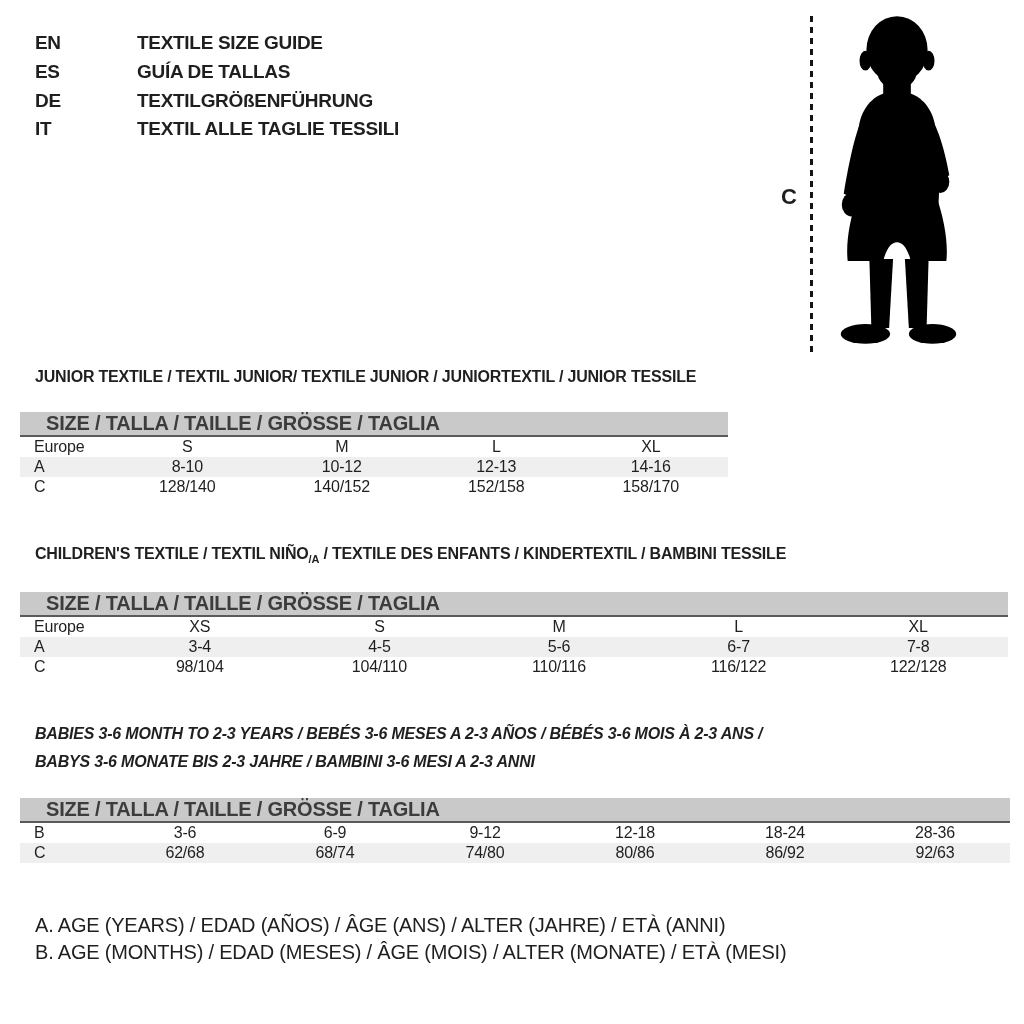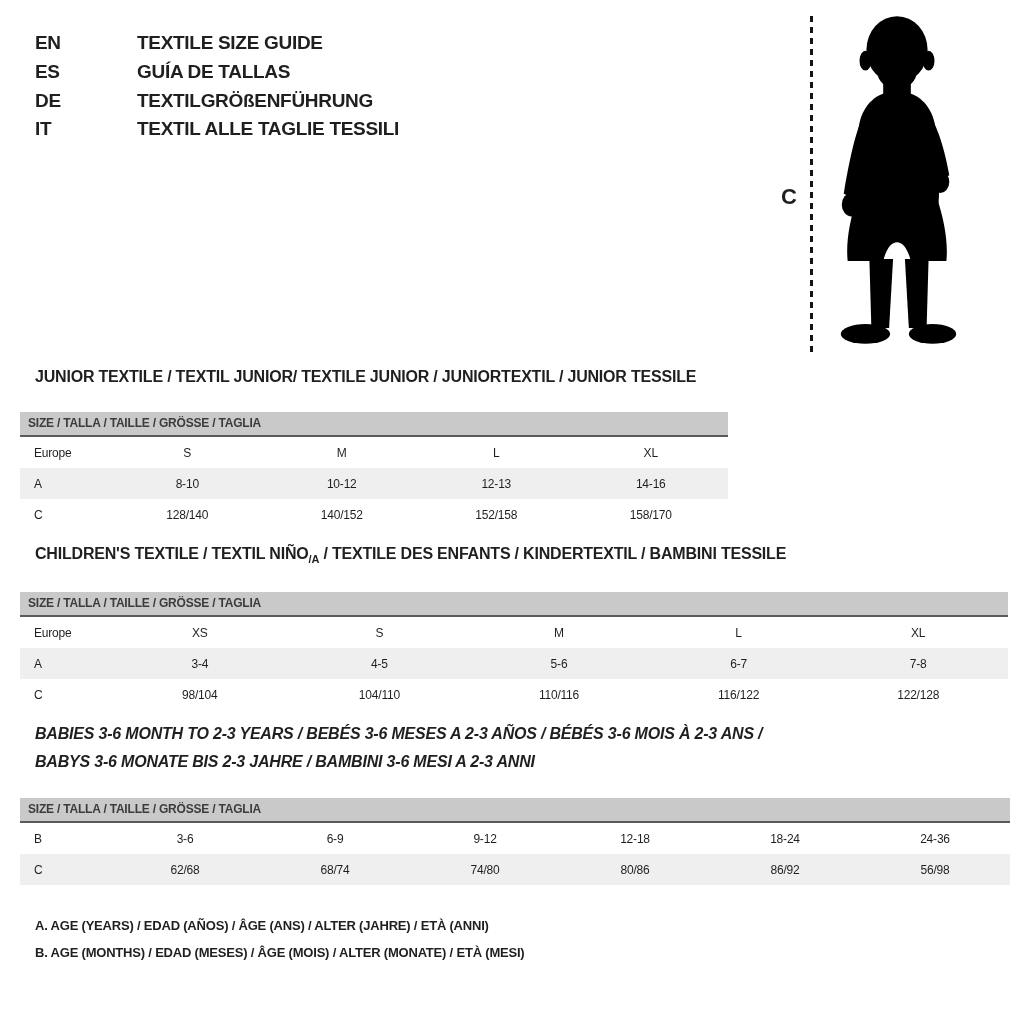--- a/index.html
+++ b/index.html
@@ -32,31 +32,31 @@
   .sec-title.t3 { top:720px; line-height:28px;font-style:italic; }
   .sub-a { font-size:11px; vertical-align:-4px; font-weight:700; }
 
   
   .tbl-wrap { position:absolute; }
   .tbl-wrap.w1 { left:20px; top:412px; width:708px; }
   .tbl-wrap.w2 { left:20px; top:592px; width:988px; }
   .tbl-wrap.w3 { left:20px; top:798px; width:990px; }
   .size-bar {
     height:25px; background:#c9c9c9; border-bottom:2px solid #5a5a5a;
-    font-weight:700; font-size:12px; color:#3c3c3c;
-    line-height:23px; padding-left:8px; letter-spacing:-0.2px;
+    font-weight:700; font-size:20px; color:#3c3c3c;
+    line-height:23px; padding-left:26px; letter-spacing:-0.2px;
   }
   table.sz { border-collapse:collapse; table-layout:fixed; width:100%; }
-  table.sz td { height:31px; font-size:12px; text-align:center; vertical-align:middle; letter-spacing:-0.2px; }
+  table.sz td { height:20px; font-size:16px; text-align:center; vertical-align:middle; letter-spacing:-0.2px; }
   table.sz td.lbl { text-align:left; padding-left:14px; }
   col.c-lbl { width:90px; }
   tr.alt { background:#efefef; }
 
   
-  .legend { position:absolute; left:35px; top:912px; font-weight:700; font-size:13px; line-height:27px; letter-spacing:-0.2px; }
+  .legend { position:absolute; left:35px; top:912px; font-weight:400; font-size:20px; line-height:27px; letter-spacing:-0.2px; }
 </style>
 </head>
 <body>
 
 <div class="page">
 
   <div class="lang-list">
     <div class="lang-row">
       <span class="lang-code">EN</span>
       <span>TEXTILE SIZE GUIDE</span>
@@ -192,30 +192,30 @@
           <col>
         </colgroup>
       <tbody>
           <tr>
         <td class="lbl">B</td>
         <td>3-6</td>
         <td>6-9</td>
         <td>9-12</td>
         <td>12-18</td>
         <td>18-24</td>
-        <td>24-36</td>
+        <td>28-36</td>
       </tr>
       <tr class="alt">
         <td class="lbl">C</td>
         <td>62/68</td>
         <td>68/74</td>
         <td>74/80</td>
         <td>80/86</td>
         <td>86/92</td>
-        <td>56/98</td>
+        <td>92/63</td>
       </tr>
     </tbody>
       </table>
   </div>
 
   <div class="legend">
     <div>A. AGE (YEARS) / EDAD (AÑOS) / ÂGE (ANS) / ALTER (JAHRE) / ETÀ (ANNI)</div>
     <div>B. AGE (MONTHS) / EDAD (MESES) / ÂGE (MOIS) / ALTER (MONATE) / ETÀ (MESI)</div>
   </div>
 

